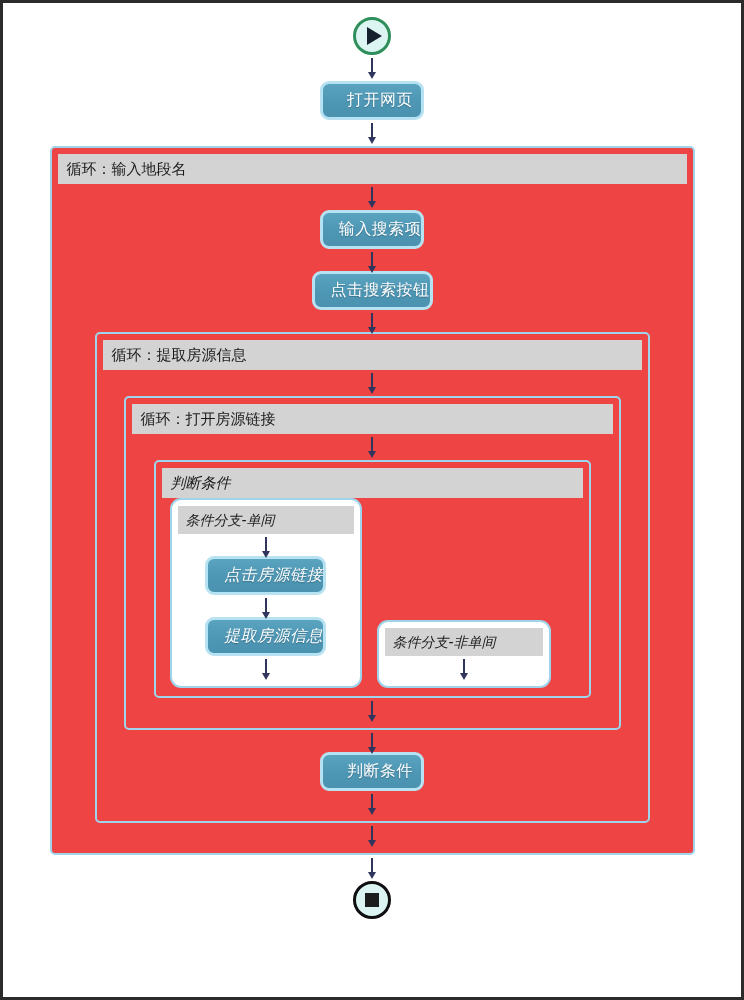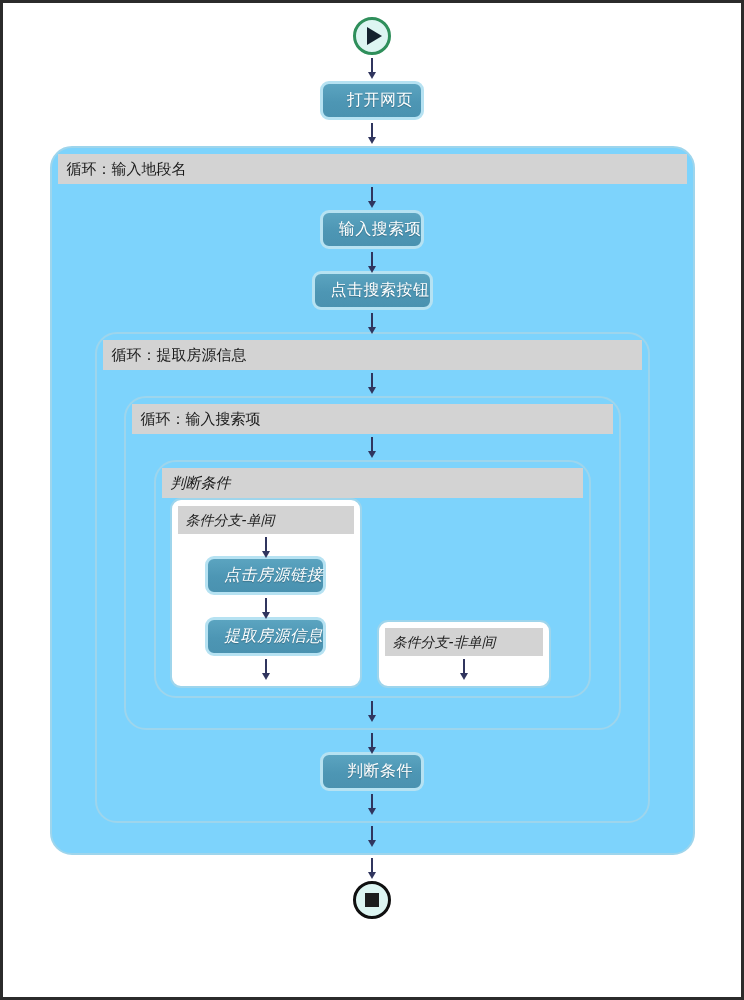--- a/index.html
+++ b/index.html
@@ -108,23 +108,23 @@
     line-height: 20px;
     text-align: center;
     letter-spacing: 0.5px;
     text-shadow: 0 1px 1px rgba(0,0,0,0.25);
     white-space: nowrap;
   }
 
   
   .container {
     box-sizing: border-box;
-    background: #7dd3fc;
+    background: #ef4444;
     border: 2px solid #9ed5ec;
-    border-radius: 22px;
+    border-radius: 5px;
     padding: 6px 6px 8px 6px;
     display: flex;
     flex-direction: column;
     align-items: center;
   }
   .container-title {
     box-sizing: border-box;
     width: 100%;
     background: #d3d3d3;
     color: #1a1a1a;
@@ -197,21 +197,21 @@
         <div class="node">点击搜索按钮</div>
         <div class="arrow short"></div>
 
         <div class="container loop-2">
           <div class="container-title">循环：提取房源信息</div>
           <div class="container-body">
 
             <div class="arrow"></div>
 
             <div class="container loop-3">
-              <div class="container-title">循环：输入搜索项</div>
+              <div class="container-title">循环：打开房源链接</div>
               <div class="container-body">
 
                 <div class="arrow"></div>
 
                 <div class="container cond">
                   <div class="container-title">判断条件</div>
 
                   <div class="branch-row">
 
                     <div class="branch branch-a">

